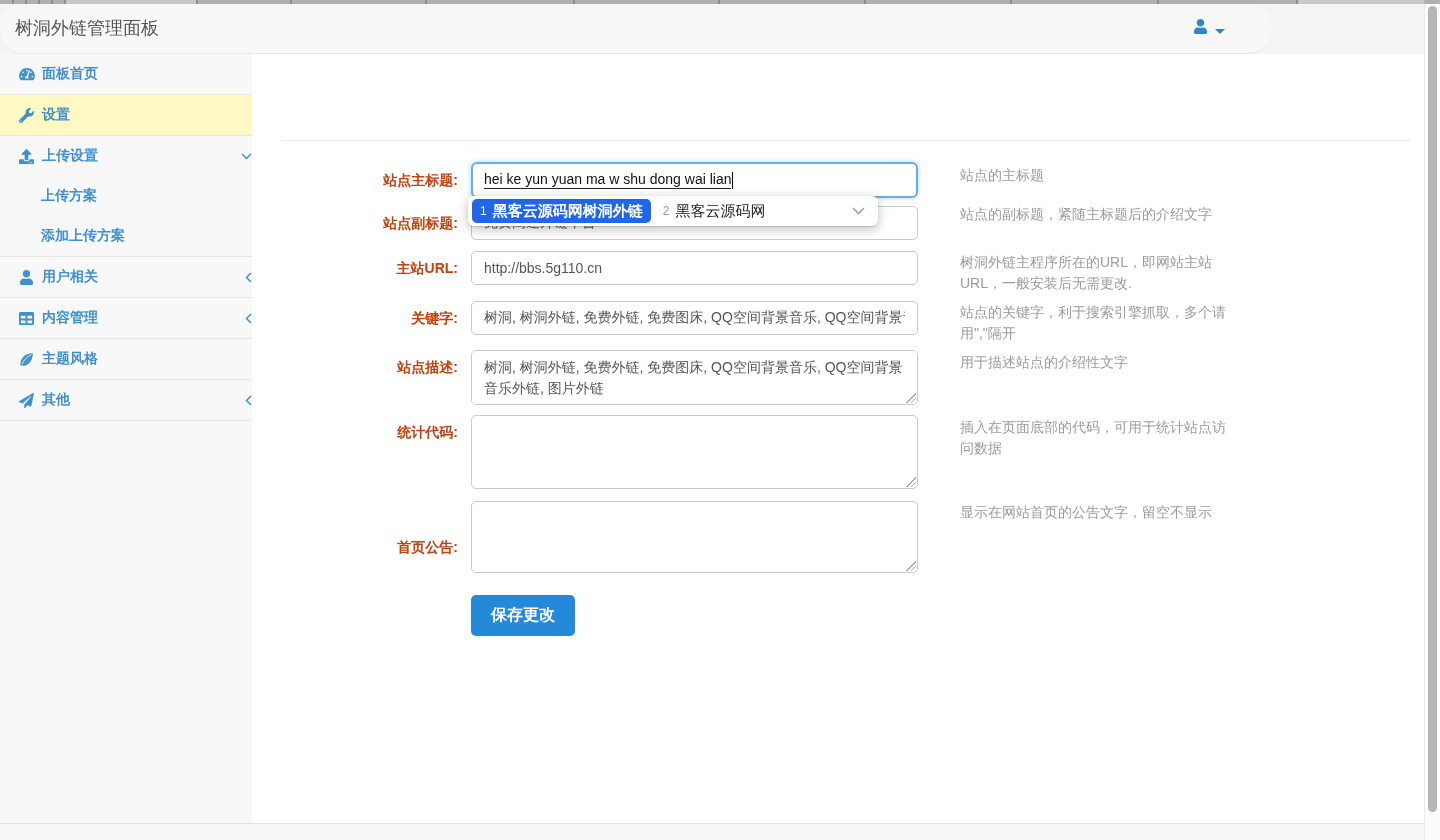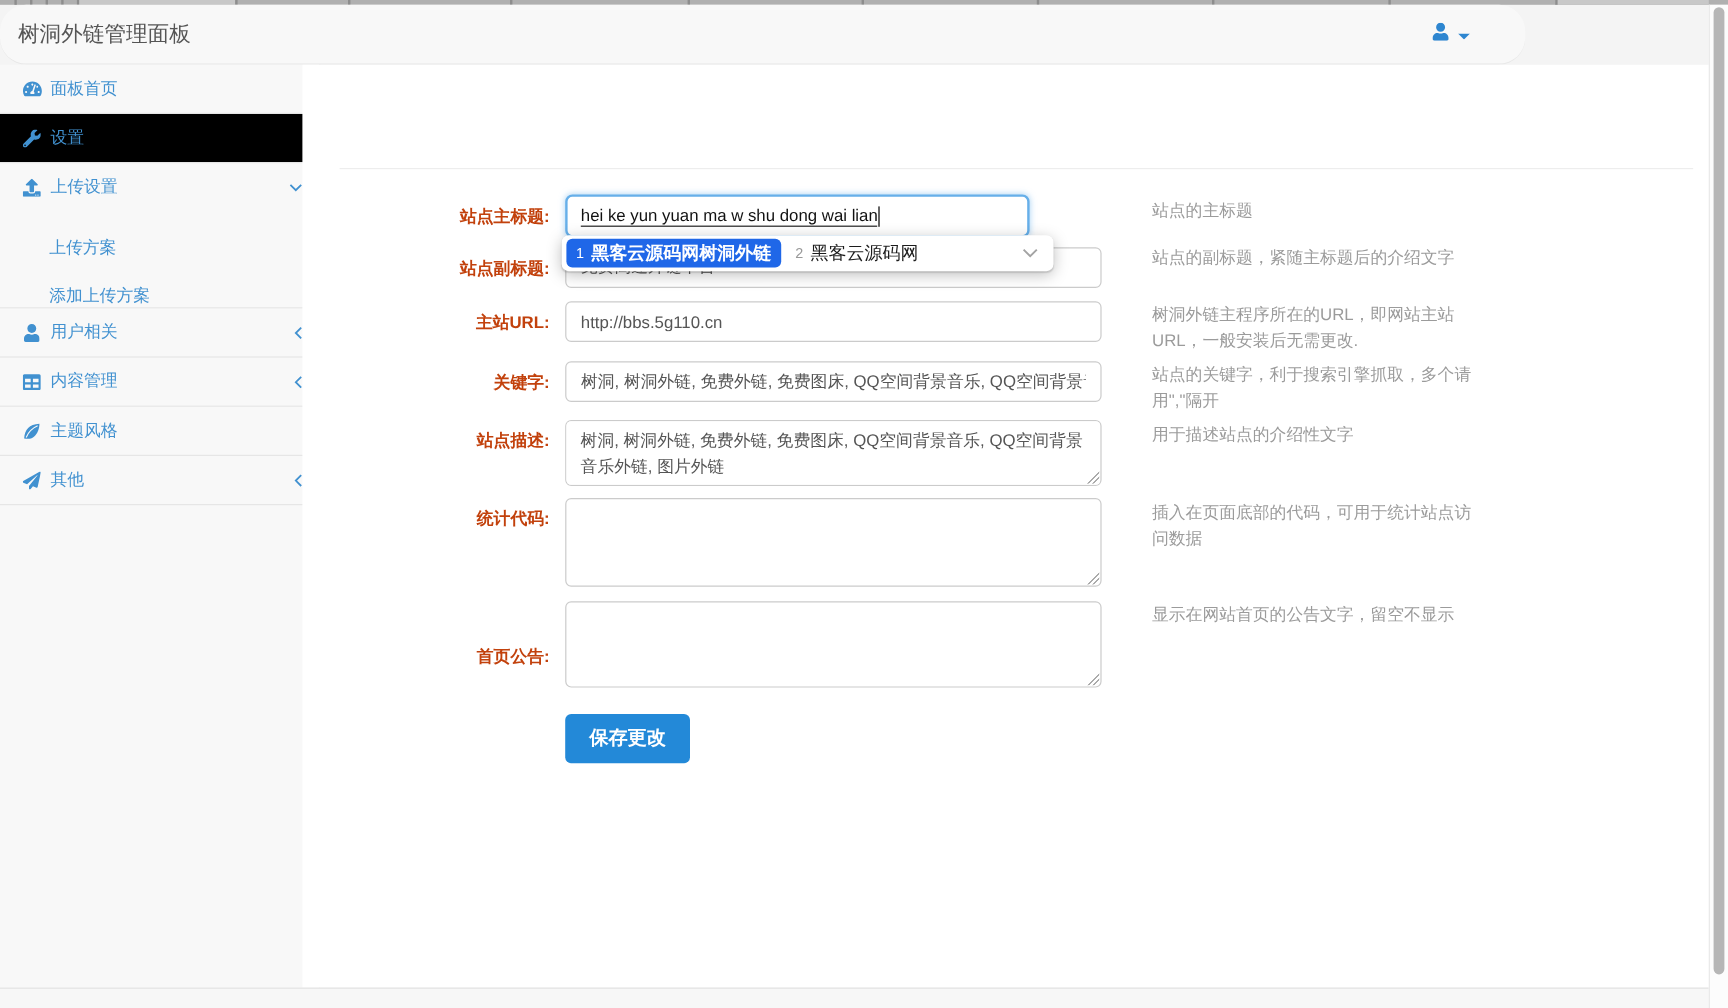--- a/index.html
+++ b/index.html
@@ -10,42 +10,42 @@
   .tabstrip .seg{position:absolute;top:0;height:4px;background:#c8c8c8;}
   .tabstrip .tick{position:absolute;top:0;width:2px;height:4px;background:#8d8d8d;}
   
   .navbar{position:absolute;left:0;top:4px;width:1271px;height:50px;background:#f8f8f8;
           border-bottom:1px solid #e7e7e7;box-sizing:border-box;border-radius:22px;}
   .brand{position:absolute;left:15px;top:0;line-height:49px;font-size:18px;color:#555;}
   .usermenu{position:absolute;right:46px;top:0;height:49px;display:flex;align-items:center;gap:7px;
             color:#2e86d0;cursor:pointer;}
   
   .sidebar{position:absolute;left:0;top:54px;width:267px;height:769px;background:#f8f8f8;
-           border-right:1px solid #d9d9d9;box-sizing:border-box;}
+           border-right:1px solid #d9d9d9;box-sizing:border-box;font-weight:bold;}
   .sb-block{border-bottom:1px solid #e6e6e6;}
   .sb-item{position:relative;height:40px;display:flex;align-items:center;padding-left:18px;
            color:#4191d0;font-size:14px;cursor:pointer;}
-  .sb-item.active{background:#000000;}
+  .sb-item.active{background:#fef9c3;}
   .sb-item .ic{width:17px;height:16px;margin-right:7px;display:flex;align-items:center;justify-content:center;}
-  .sb-sub{height:40px;display:flex;align-items:flex-end;padding-left:41px;color:#4191d0;font-size:14px;cursor:pointer;}
+  .sb-sub{height:40px;display:flex;align-items:center;padding-left:41px;color:#4191d0;font-size:14px;cursor:pointer;}
   .chev{position:absolute;right:14px;top:0;height:40px;display:flex;align-items:center;color:#4191d0;}
   
   .main-bg{position:absolute;left:252px;top:54px;width:1172px;height:769px;background:#fff;}
   .page-title{position:absolute;left:283px;top:92px;font-size:37px;font-weight:700;color:#333;}
   .title-rule{position:absolute;left:283px;top:140px;width:1128px;height:1px;background:#ededed;}
   .flabel{position:absolute;left:283px;width:175px;height:34px;line-height:34px;text-align:right;
           font-size:14px;font-weight:700;color:#c2410c;}
   .fctl{position:absolute;left:471px;width:447px;box-sizing:border-box;}
   input.ctl,textarea.ctl{width:447px;box-sizing:border-box;border:1px solid #cbcbcb;border-radius:5px;
           padding:6px 12px;font-size:14px;color:#555;font-family:inherit;background:#fff;outline:none;}
   input.ctl{height:34px;}
   textarea.ctl{resize:none;line-height:21px;}
   .fhelp{position:absolute;left:947px;width:268px;font-size:14px;color:#9b9b9b;line-height:21px;margin-left:13px;}
   
-  .ime-input{position:absolute;left:471px;top:162px;width:387px;height:36px;background:#fff;
+  .ime-input{position:absolute;left:471px;top:162px;width:447px;height:36px;background:#fff;
              border:2px solid #66afe9;border-radius:6px;box-shadow:0 0 5px rgba(102,175,233,.55);
              box-sizing:border-box;display:flex;align-items:center;padding:0 11px;font-size:14px;color:#111;z-index:5;}
   .comp{border-bottom:1px solid #222;padding-bottom:1px;white-space:nowrap;}
   .caret{width:1px;height:17px;background:#000;margin-left:1px;}
   
   .ime-pop{position:absolute;left:468px;top:196px;width:410px;height:30px;background:#fff;border-radius:6px;
            box-shadow:0 1px 1px rgba(0,0,0,.12),0 3px 12px rgba(0,0,0,.26);z-index:20;
            display:flex;align-items:center;padding:0 4px;box-sizing:border-box;}
   .cand-sel{display:flex;align-items:center;background:#1f67e8;color:#fff;border-radius:5px;height:24px;
             padding:0 8px;gap:6px;cursor:pointer;}

